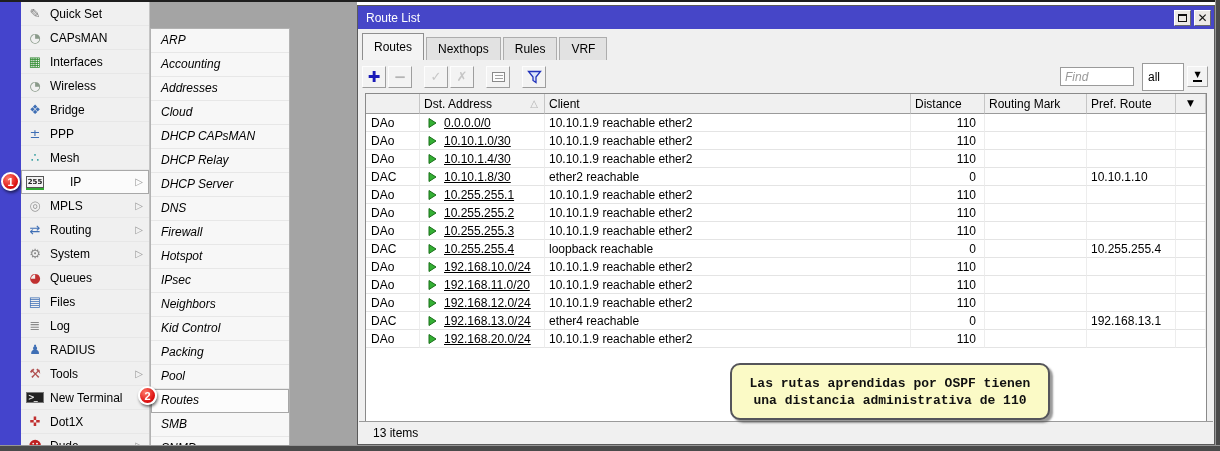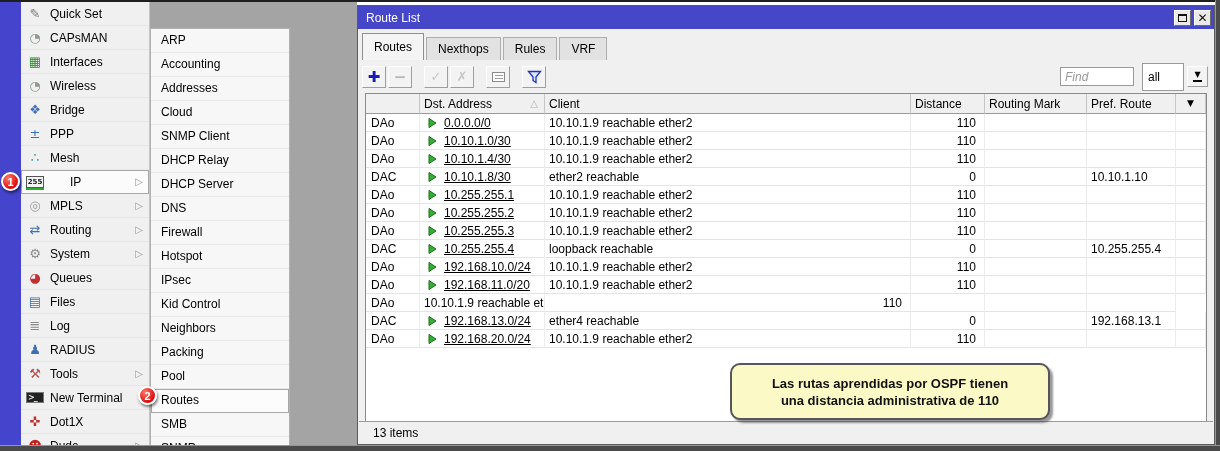--- a/index.html
+++ b/index.html
@@ -27,21 +27,21 @@
         font-family:"DejaVu Sans",sans-serif; font-size:13px; line-height:16px;}
   .icon.ip255{font-size:7px; font-weight:bold; width:17px; height:12px; border:1px solid #555; background:#f4f4f4; color:#222;
         box-shadow:0 2px 0 #2fa82f;}
   .icon.termbox{font-size:8px; font-weight:bold; width:16px; height:11px; background:#222; color:#eee; border:1px solid #777;
         justify-content:flex-start; padding-left:1px; letter-spacing:-1px;}
   .subarrow{margin-left:auto; margin-right:6px; color:#9a9a9a; font-size:10px; font-family:"DejaVu Sans",sans-serif;}
 
   
   .mdi{position:absolute; left:150px; top:0; width:207px; height:100%; background:var(--mdi);}
   .submenu{position:absolute; left:150px; top:28px; width:140px; height:423px; background:#f7f7f7; border:1px solid #b2b2b2;}
-  .sub-item{height:24px; line-height:23px; padding-left:10px; font-size:12px; border-bottom:1px solid #e7e7e7; background:#f7f7f7; cursor:default;}
+  .sub-item{height:24px; line-height:23px; padding-left:10px; font-size:12px; border-bottom:1px solid #e7e7e7; background:#f7f7f7; cursor:default;font-style:italic;}
   .sub-item.hl{outline:1px solid #a8a8a8; outline-offset:-1px; background:#fcfcfc;}
 
   
   .badge{position:absolute; width:19px; height:19px; border-radius:50%; z-index:30;
          background:radial-gradient(circle at 35% 30%, #ff7a6a, #dd1212 65%, #a80000);
          color:#fff; font-weight:bold; font-size:11px; display:flex; align-items:center; justify-content:center;
          border:2px solid #fff; box-shadow:1px 2px 3px rgba(0,0,0,0.55);}
   .badge-1{left:1px; top:172px;}
   .badge-2{left:138px; top:386px;}
 
@@ -93,21 +93,21 @@
   .cell.dst{padding-left:8px; gap:7px;text-decoration:underline;}
   .cell.dist{justify-content:flex-end; padding-right:8px;}
 
   .statusbar{position:absolute; left:1px; right:1px; bottom:1px; height:22px; background:#f0f0f0; border-top:1px solid #9a9a9a;
              font-size:12px; padding:4px 14px;}
 
   
   .callout{position:absolute; left:730px; top:363px; width:320px; height:57px; z-index:20;
            background:var(--callout); border:2px solid #55555a; border-radius:10px;
            box-shadow:3px 3px 2px rgba(70,70,70,0.55);
-           text-align:center; font-weight:bold; font-size:13px; line-height:17px; padding-top:10px; color:#111;}
+           text-align:center; font-weight:bold; font-size:13px; line-height:17px; padding-top:10px; color:#111;font-family:Liberation Mono, monospace;}
 </style>
 </head>
 <body>
 
 <div id="screen">
   <div class="blue-strip"></div>
 
   <div class="sidebar">
       <div class="side-item">
         <span class="icon" style="color: rgb(122, 122, 122);">✎</span>
@@ -192,29 +192,29 @@
         <span class="subarrow">▷</span>
       </div>
     </div>
 
   <div class="mdi"></div>
   <div class="submenu">
       <div class="sub-item">ARP</div>
       <div class="sub-item">Accounting</div>
       <div class="sub-item">Addresses</div>
       <div class="sub-item">Cloud</div>
-      <div class="sub-item">SNMP Client</div>
+      <div class="sub-item">DHCP CAPsMAN</div>
       <div class="sub-item">DHCP Relay</div>
       <div class="sub-item">DHCP Server</div>
       <div class="sub-item">DNS</div>
       <div class="sub-item">Firewall</div>
       <div class="sub-item">Hotspot</div>
       <div class="sub-item">IPsec</div>
+      <div class="sub-item">Neighbors</div>
       <div class="sub-item">Kid Control</div>
-      <div class="sub-item">Neighbors</div>
       <div class="sub-item">Packing</div>
       <div class="sub-item">Pool</div>
       <div class="sub-item hl">Routes</div>
       <div class="sub-item">SMB</div>
       <div class="sub-item">SNMP</div>
     </div>
 
   <div class="badge badge-1">1</div>
   <div class="badge badge-2">2</div>
 
@@ -417,20 +417,26 @@
               <span>192.168.11.0/20</span>
             </div>
             <div class="cell ">10.10.1.9 reachable ether2</div>
             <div class="cell dist">110</div>
             <div class="cell "></div>
             <div class="cell "></div>
             <div class="cell "></div>
           </div>
           <div class="gridrow trow">
             <div class="cell flags">DAo</div>
+            <div class="cell dst">
+              <svg width="9" height="10" viewBox="0 0 9 10">
+                <path d="M1 0.5 L8 5 L1 9.5 Z" fill="#33b033" stroke="#1a6e1a"></path>
+              </svg>
+              <span>192.168.12.0/24</span>
+            </div>
             <div class="cell ">10.10.1.9 reachable ether2</div>
             <div class="cell dist">110</div>
             <div class="cell "></div>
             <div class="cell "></div>
             <div class="cell "></div>
           </div>
           <div class="gridrow trow">
             <div class="cell flags">DAC</div>
             <div class="cell dst">
               <svg width="9" height="10" viewBox="0 0 9 10">

